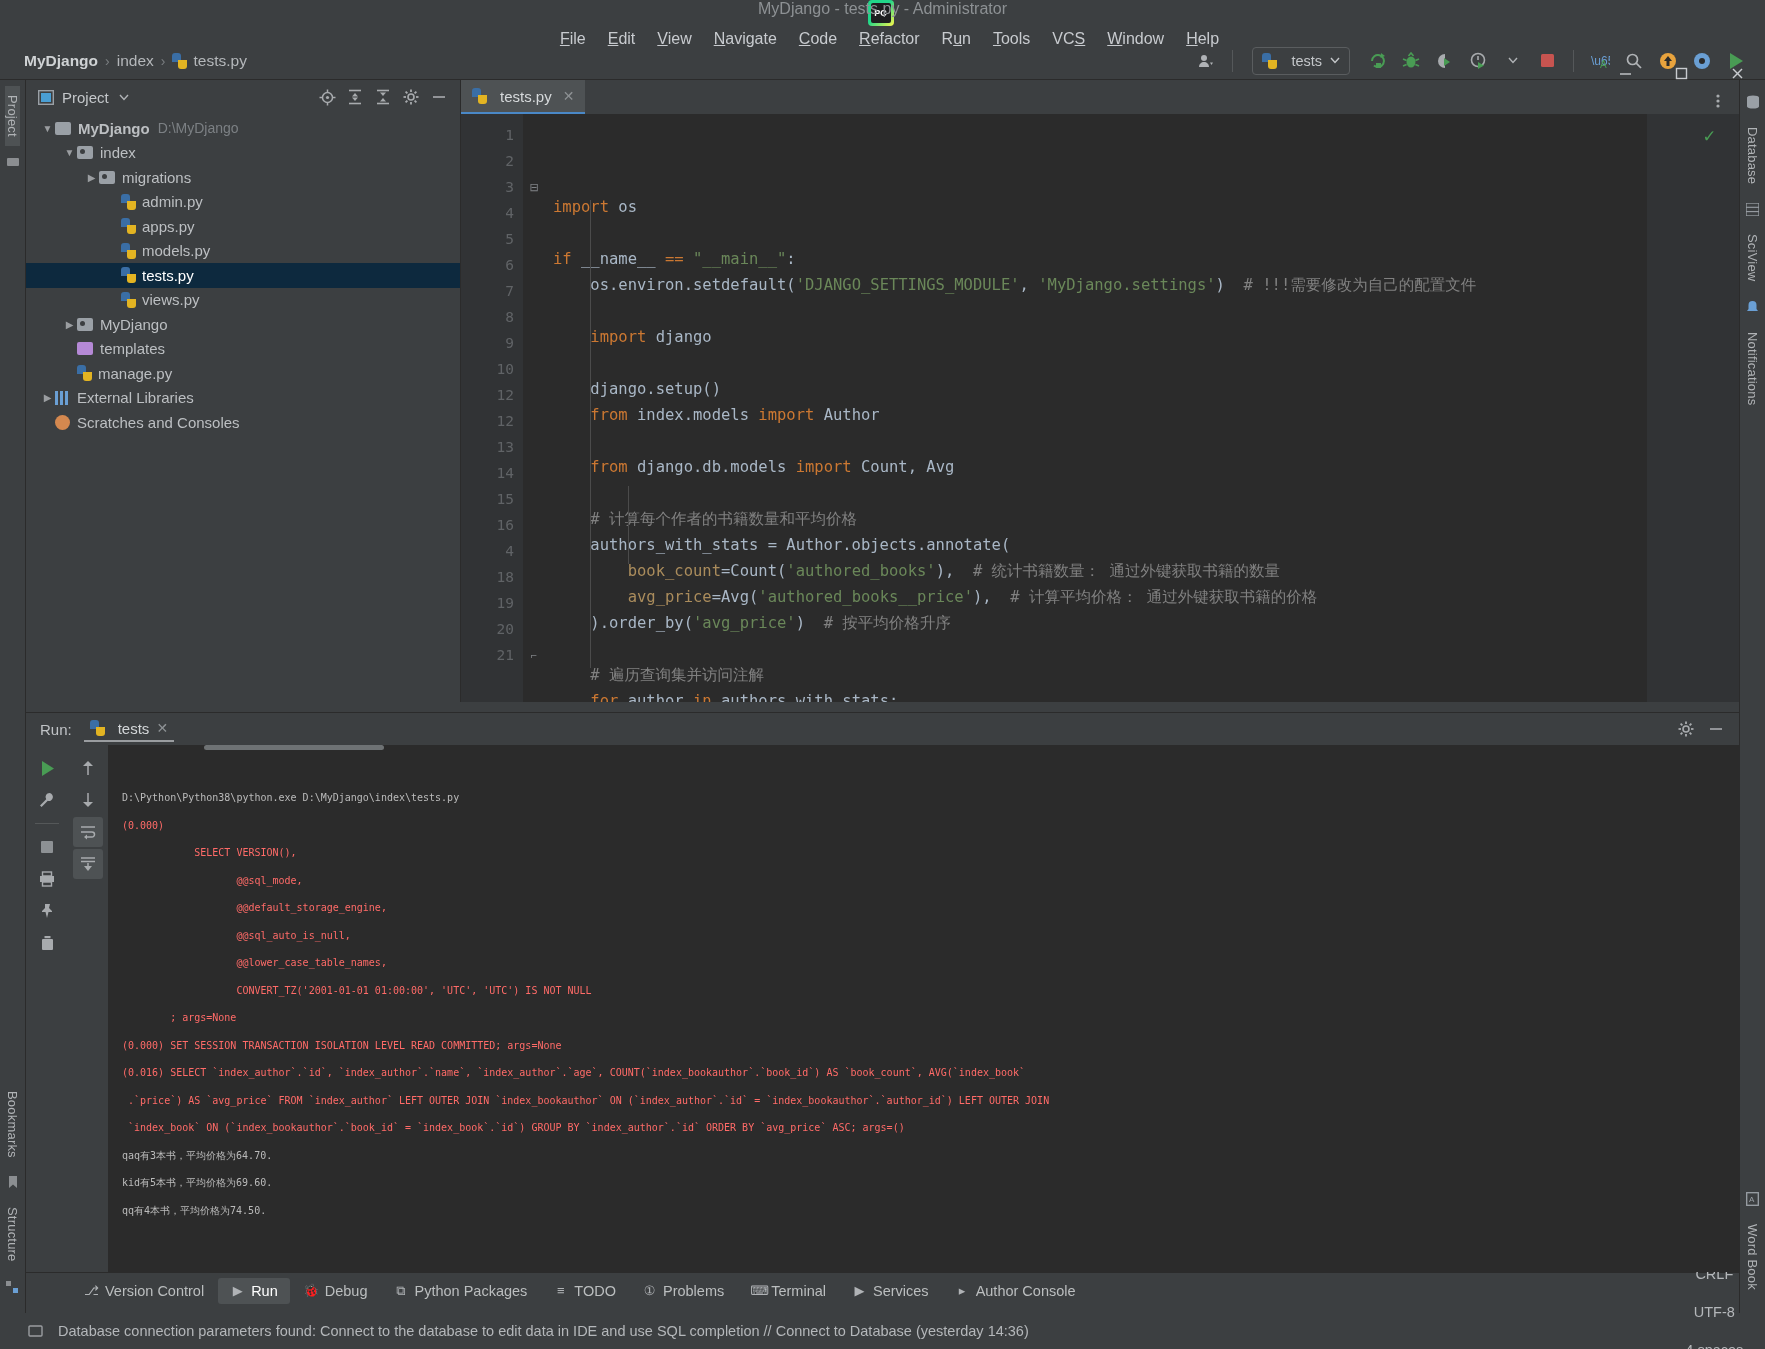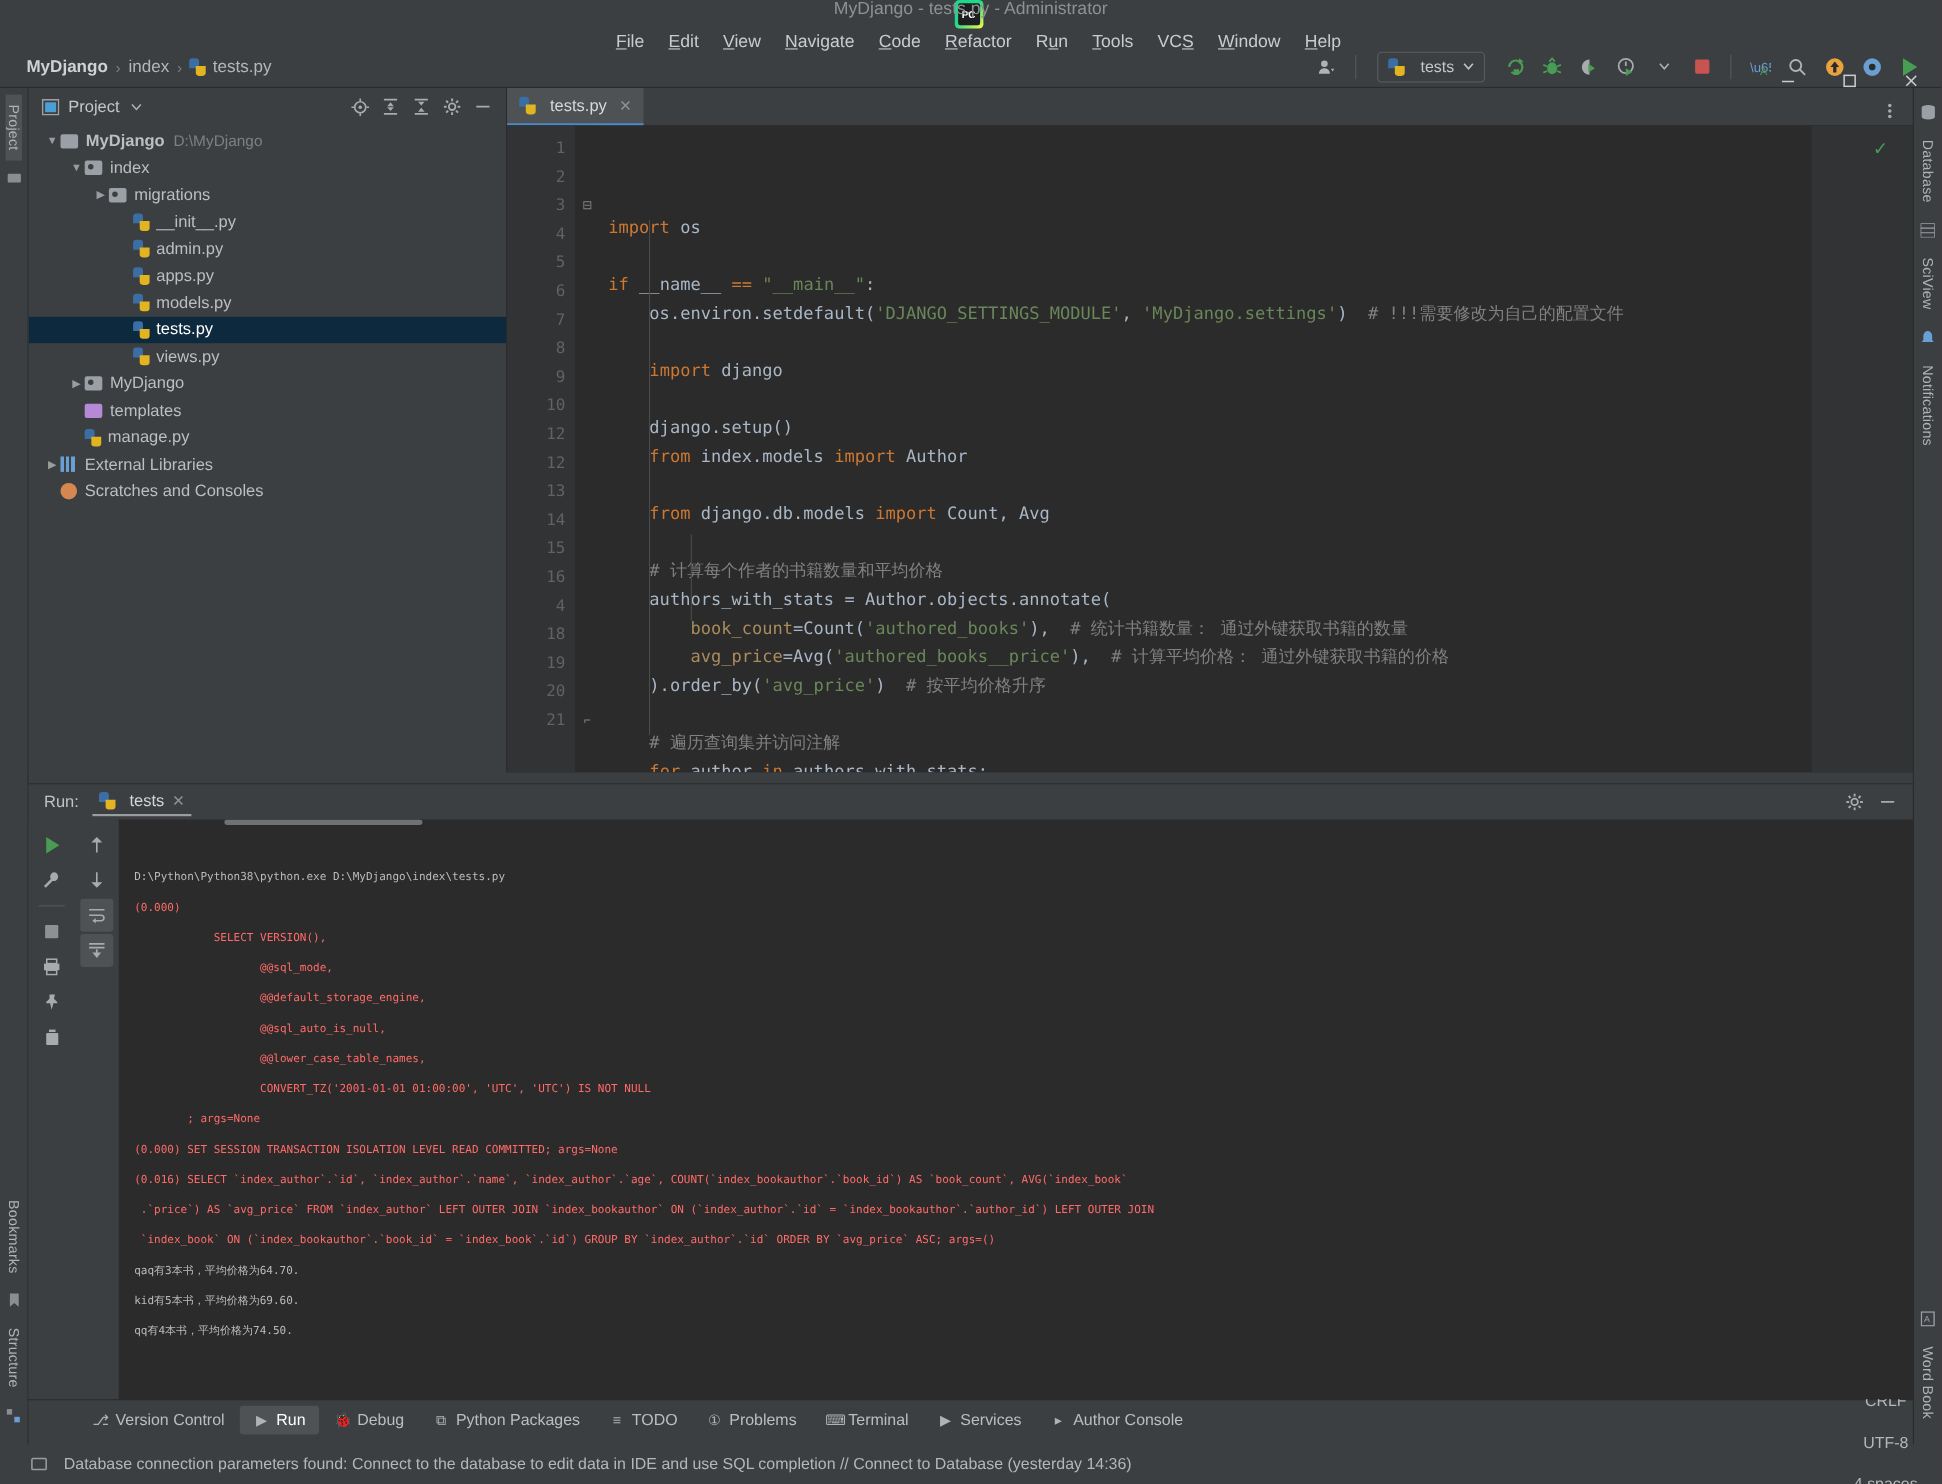--- a/index.html
+++ b/index.html
@@ -483,25 +483,20 @@
               </div>
               <div class="trow" style="padding-left: 36px;">
                 <span class="arrow">▼</span>
                 <span class="folder-ico src"></span>
                 <span>index</span>
               </div>
               <div class="trow" style="padding-left: 58px;">
                 <span class="arrow">▶</span>
                 <span class="folder-ico src"></span>
                 <span>migrations</span>
-              </div>
-              <div class="trow" style="padding-left: 80px;">
-                <span class="arrow none"></span>
-                <span class="py-ico"></span>
-                <span>__init__.py</span>
               </div>
               <div class="trow" style="padding-left: 80px;">
                 <span class="arrow none"></span>
                 <span class="py-ico"></span>
                 <span>admin.py</span>
               </div>
               <div class="trow" style="padding-left: 80px;">
                 <span class="arrow none"></span>
                 <span class="py-ico"></span>
                 <span>apps.py</span>

